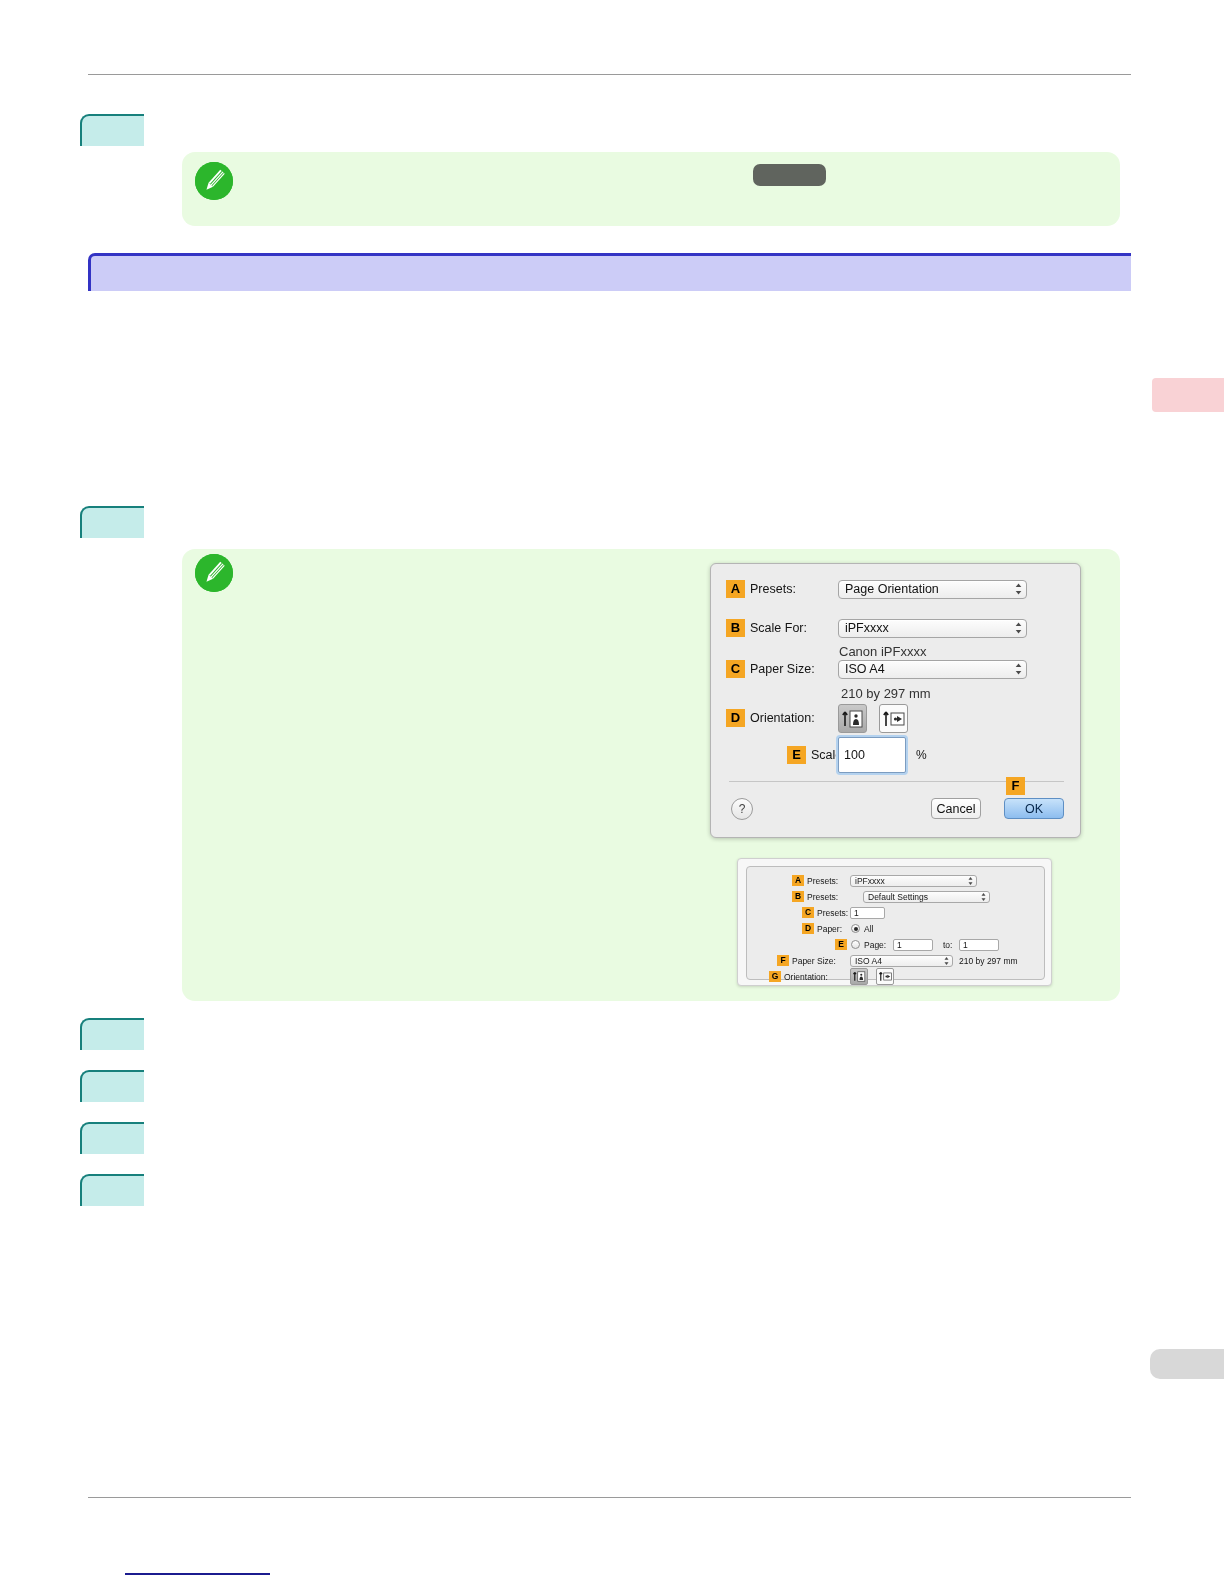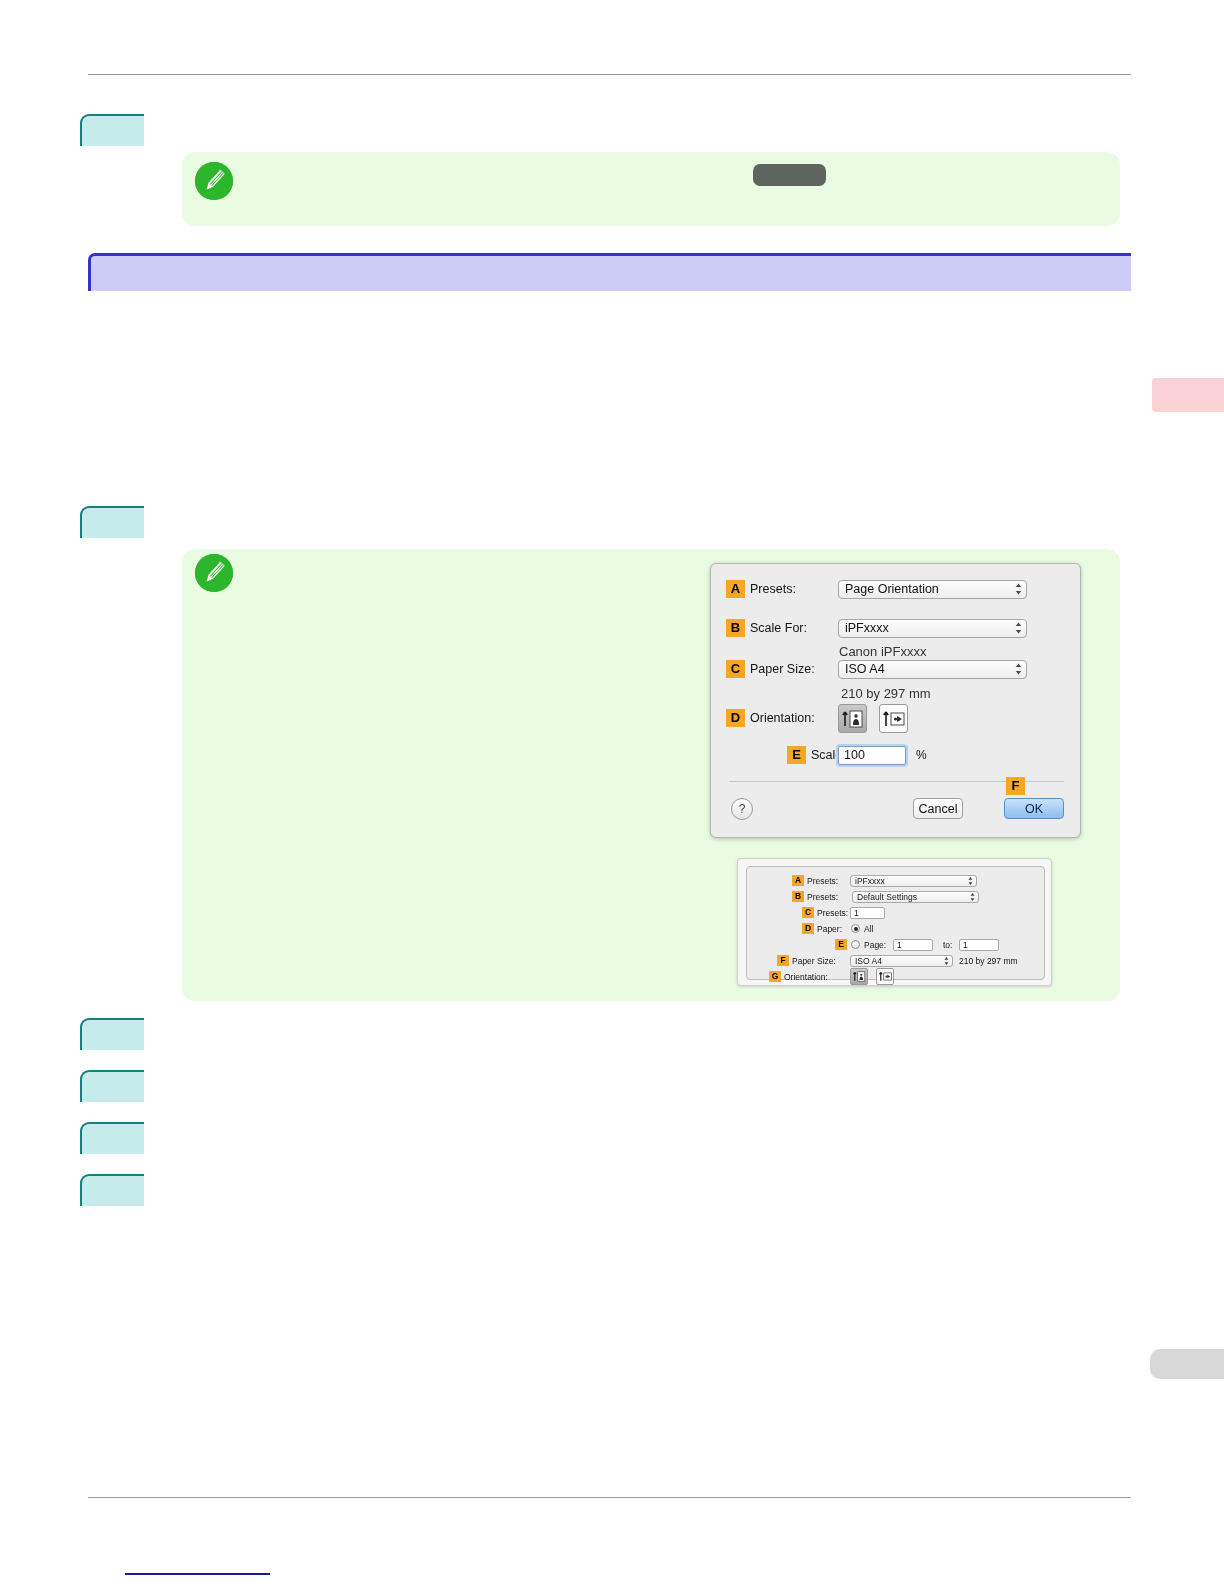--- a/index.html
+++ b/index.html
@@ -201,21 +201,21 @@
     box-sizing: border-box;
     display: flex;
     align-items: center;
     justify-content: center;
   }
   .orient-btn.selected {
     background: linear-gradient(#c9c9c9, #a9a9a9);
   }
   .scale-field {
     width: 68px;
-    height: 19px;
+    height: 36px;
     background: #ffffff;
     border: 1px solid #7c9cc0;
     border-radius: 2px;
     box-shadow: 0 0 0 2px #b4d2ef;
     display: flex;
     align-items: center;
     padding-left: 5px;
     font-size: 12.5px;
     box-sizing: border-box;
   }
@@ -487,21 +487,21 @@
       <span class="ps-label">Scale:</span>
       <div class="scale-field" style="position:absolute; left:112px;">
         <span>100</span>
       </div>
       <span style="position:absolute; left:190px; font-size:12px;">%</span>
     </div>
 
     <div class="ps-sep"></div>
 
     <div class="help-btn">?</div>
-    <div class="btn" style="position:absolute; left:202px; top:234px; width:50px;">Cancel</div>
+    <div class="btn" style="position:absolute; left:220px; top:234px; width:50px;">Cancel</div>
     <span class="badge" style="position:absolute; left:295px; top:213px;">F</span>
     <div class="btn default" style="position:absolute; left:293px; top:234px; width:60px;">OK</div>
   </div>
 
   <div class="print-dlg-outer">
     <div class="print-dlg-inner">
 
       <div class="pr-row" style="left:45px; top:8px; width:245px;">
         <span class="badge-sm">A</span>
         <span class="pr-label">Presets:</span>
@@ -510,21 +510,21 @@
           <svg class="arrows-sm" viewBox="0 0 5 9">
             <polygon points="2.5,0.6 4.5,3.2 0.5,3.2" fill="#4a4a4a"></polygon>
             <polygon points="2.5,8.4 4.5,5.8 0.5,5.8" fill="#4a4a4a"></polygon>
           </svg>
         </div>
       </div>
 
       <div class="pr-row" style="left:45px; top:24px; width:245px;">
         <span class="badge-sm">B</span>
         <span class="pr-label">Presets:</span>
-        <div class="popup-sm" style="position:absolute; left:60px; width:127px;">
+        <div class="popup-sm" style="position:absolute; left:71px; width:127px;">
           <span>Default Settings</span>
           <svg class="arrows-sm" viewBox="0 0 5 9">
             <polygon points="2.5,0.6 4.5,3.2 0.5,3.2" fill="#4a4a4a"></polygon>
             <polygon points="2.5,8.4 4.5,5.8 0.5,5.8" fill="#4a4a4a"></polygon>
           </svg>
         </div>
       </div>
 
       <div class="pr-row" style="left:55px; top:40px; width:235px;">
         <span class="badge-sm">C</span>

